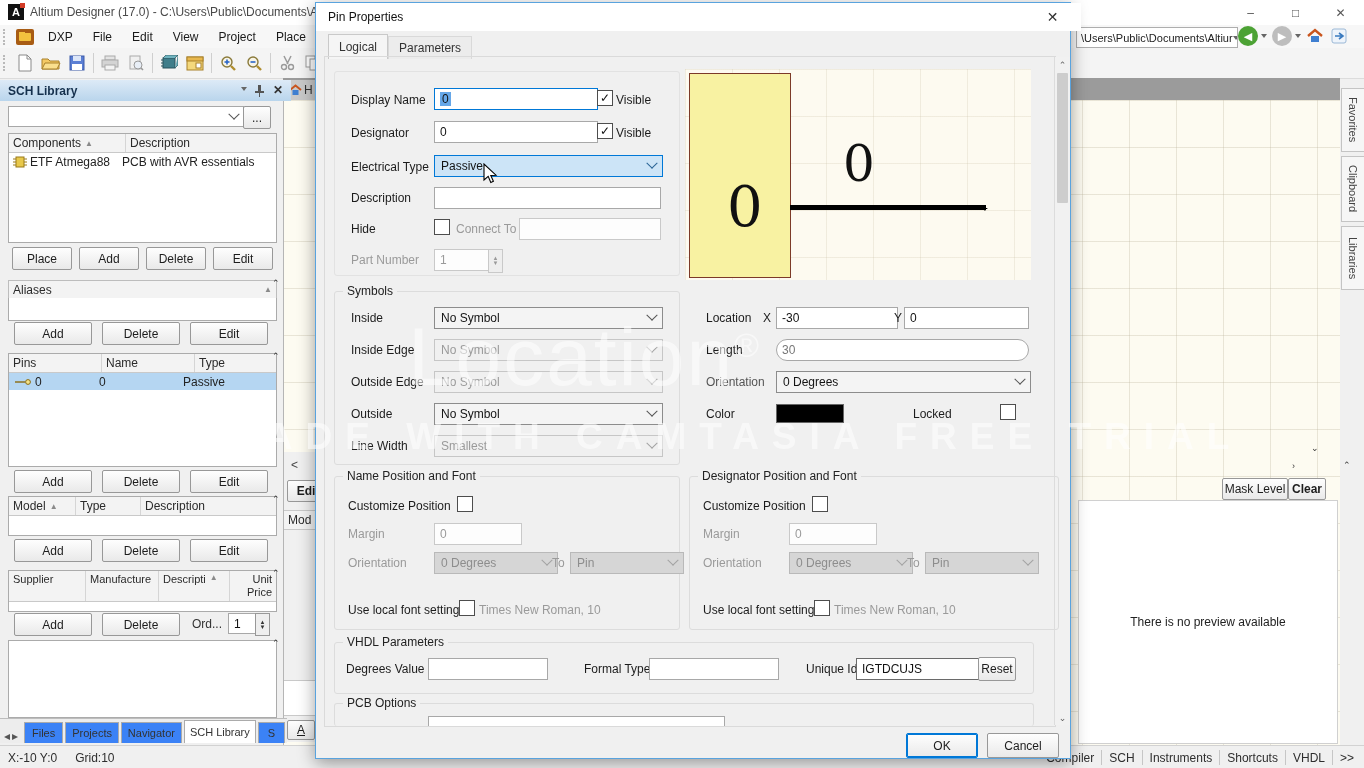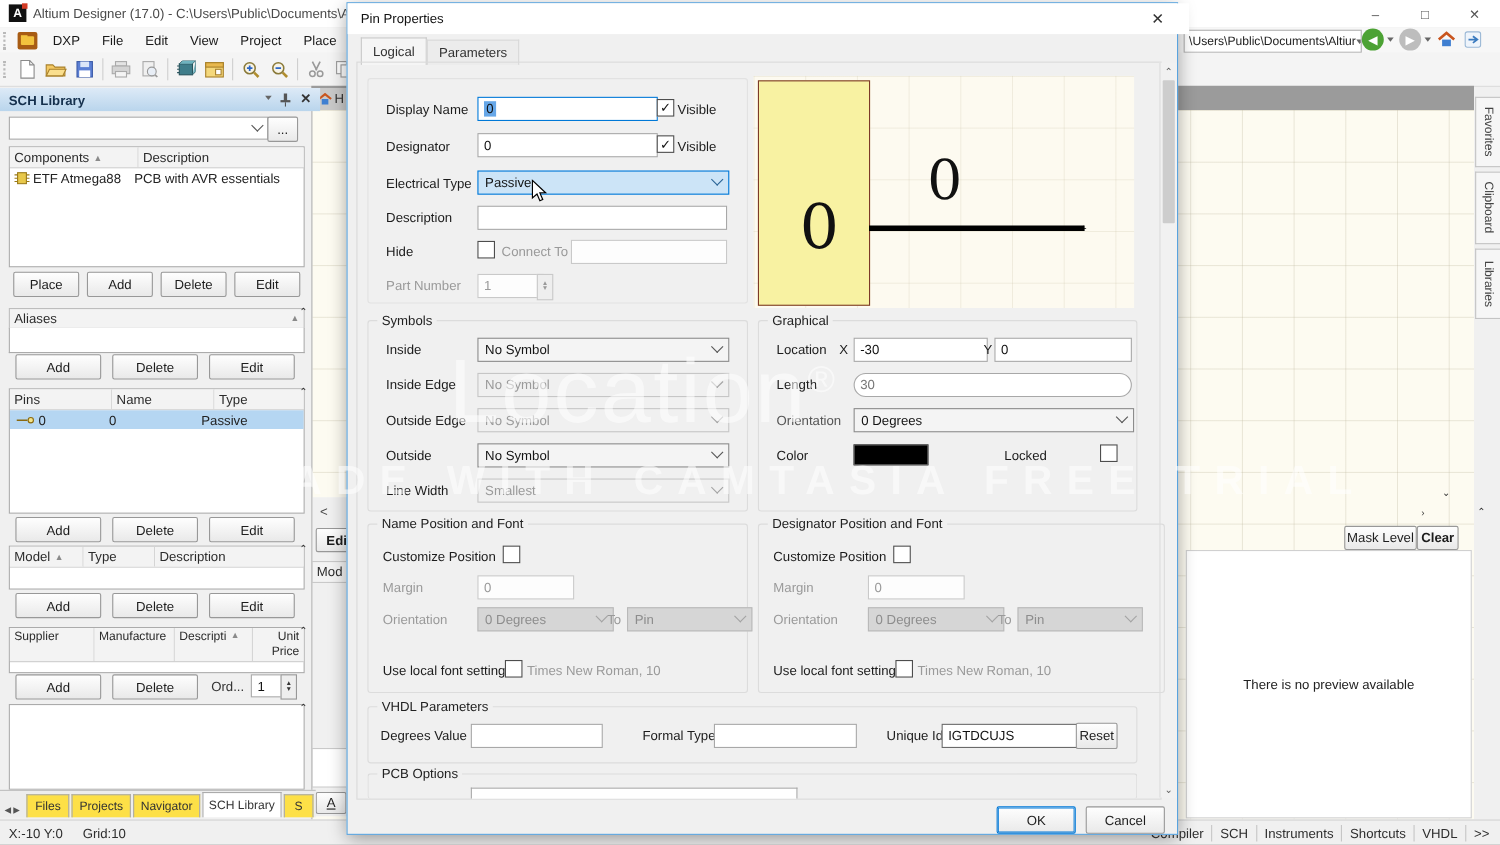--- a/index.html
+++ b/index.html
@@ -61,21 +61,21 @@
   .th{background:#f3f3f3;border-right:1px solid #d5d5d5;display:flex;align-items:center;padding:0 4px;color:#2b2b2b;overflow:hidden;white-space:nowrap;}
   .sort{color:#8a8a8a;font-size:8px;margin-left:4px;}
   .spin{display:flex;flex-direction:column;justify-content:center;border:1px solid #989898;background:#eee;width:13px;}
   .spin span{font-size:6px;line-height:5px;text-align:center;color:#333;}
   
   .schlib{left:0;top:80px;width:283px;height:665px;background:#f0f0f0;border-right:1px solid #b5b5b5;}
   .schlib-h{left:0;top:0;width:283px;height:21px;background:linear-gradient(#ddeaf7,#b9d5ec);
     display:flex;align-items:center;padding-left:8px;font-weight:bold;color:#15304d;}
   .tabsb{display:flex;align-items:flex-end;}
   .btab{height:20px;display:flex;align-items:center;justify-content:center;padding:0 8px;border:1px solid #ababab;
-    border-bottom:none;background:#fde047;margin-right:2px;font-size:11px;color:#333;white-space:nowrap;overflow:hidden;}
+    border-bottom:none;background:#3b82f6;margin-right:2px;font-size:11px;color:#333;white-space:nowrap;overflow:hidden;}
   .btab.on{background:#fff;height:22px;}
   .statusbar{left:0;top:745px;width:1364px;height:23px;background:#f0f0f0;border-top:1px solid #d2d2d2;
     display:flex;align-items:center;color:#2e2e2e;}
   .ssep{width:1px;height:15px;background:#c6c6c6;margin:0 7px;}
   
   .dialog{left:315px;top:2px;width:754px;height:755px;background:#f0f0f0;border:1px solid #59a3de;
     box-shadow:0 4px 16px rgba(0,0,0,.38);}
   .dlg-title{left:0;top:0;width:753px;height:28px;background:#fff;display:flex;align-items:center;
     padding-left:12px;color:#111;}
   .dlg-x{left:720px;top:0;width:33px;height:28px;display:flex;align-items:center;justify-content:center;font-size:14px;color:#333;}
@@ -522,23 +522,20 @@
     <div class="a dd" style="left:118px;top:400px;width:215px;height:20px;">
         <span>No Symbol</span>
         <span class="cv"></span>
       </div>
     <span class="lbl" style="left:35px;top:436px;">Line Width</span>
     <div class="a dd dis" style="left:118px;top:432px;width:215px;height:20px;">
         <span>Smallest</span>
         <span class="cv"></span>
       </div>
 
-    <div class="a grp" style="left:373px;top:288px;width:343px;height:172px;">
-      <span class="gt">Graphical</span>
-      </div>
     <span class="lbl" style="left:390px;top:308px;">Location</span>
     <span class="lbl" style="left:447px;top:308px;">X</span>
     <div class="a input" style="left:460px;top:304px;width:110px;height:20px;">
         <span>-30</span>
       </div>
     <span class="lbl" style="left:578px;top:308px;">Y</span>
     <div class="a input" style="left:588px;top:304px;width:113px;height:20px;">
         <span>0</span>
       </div>
     <span class="lbl" style="left:390px;top:340px;">Length</span>

